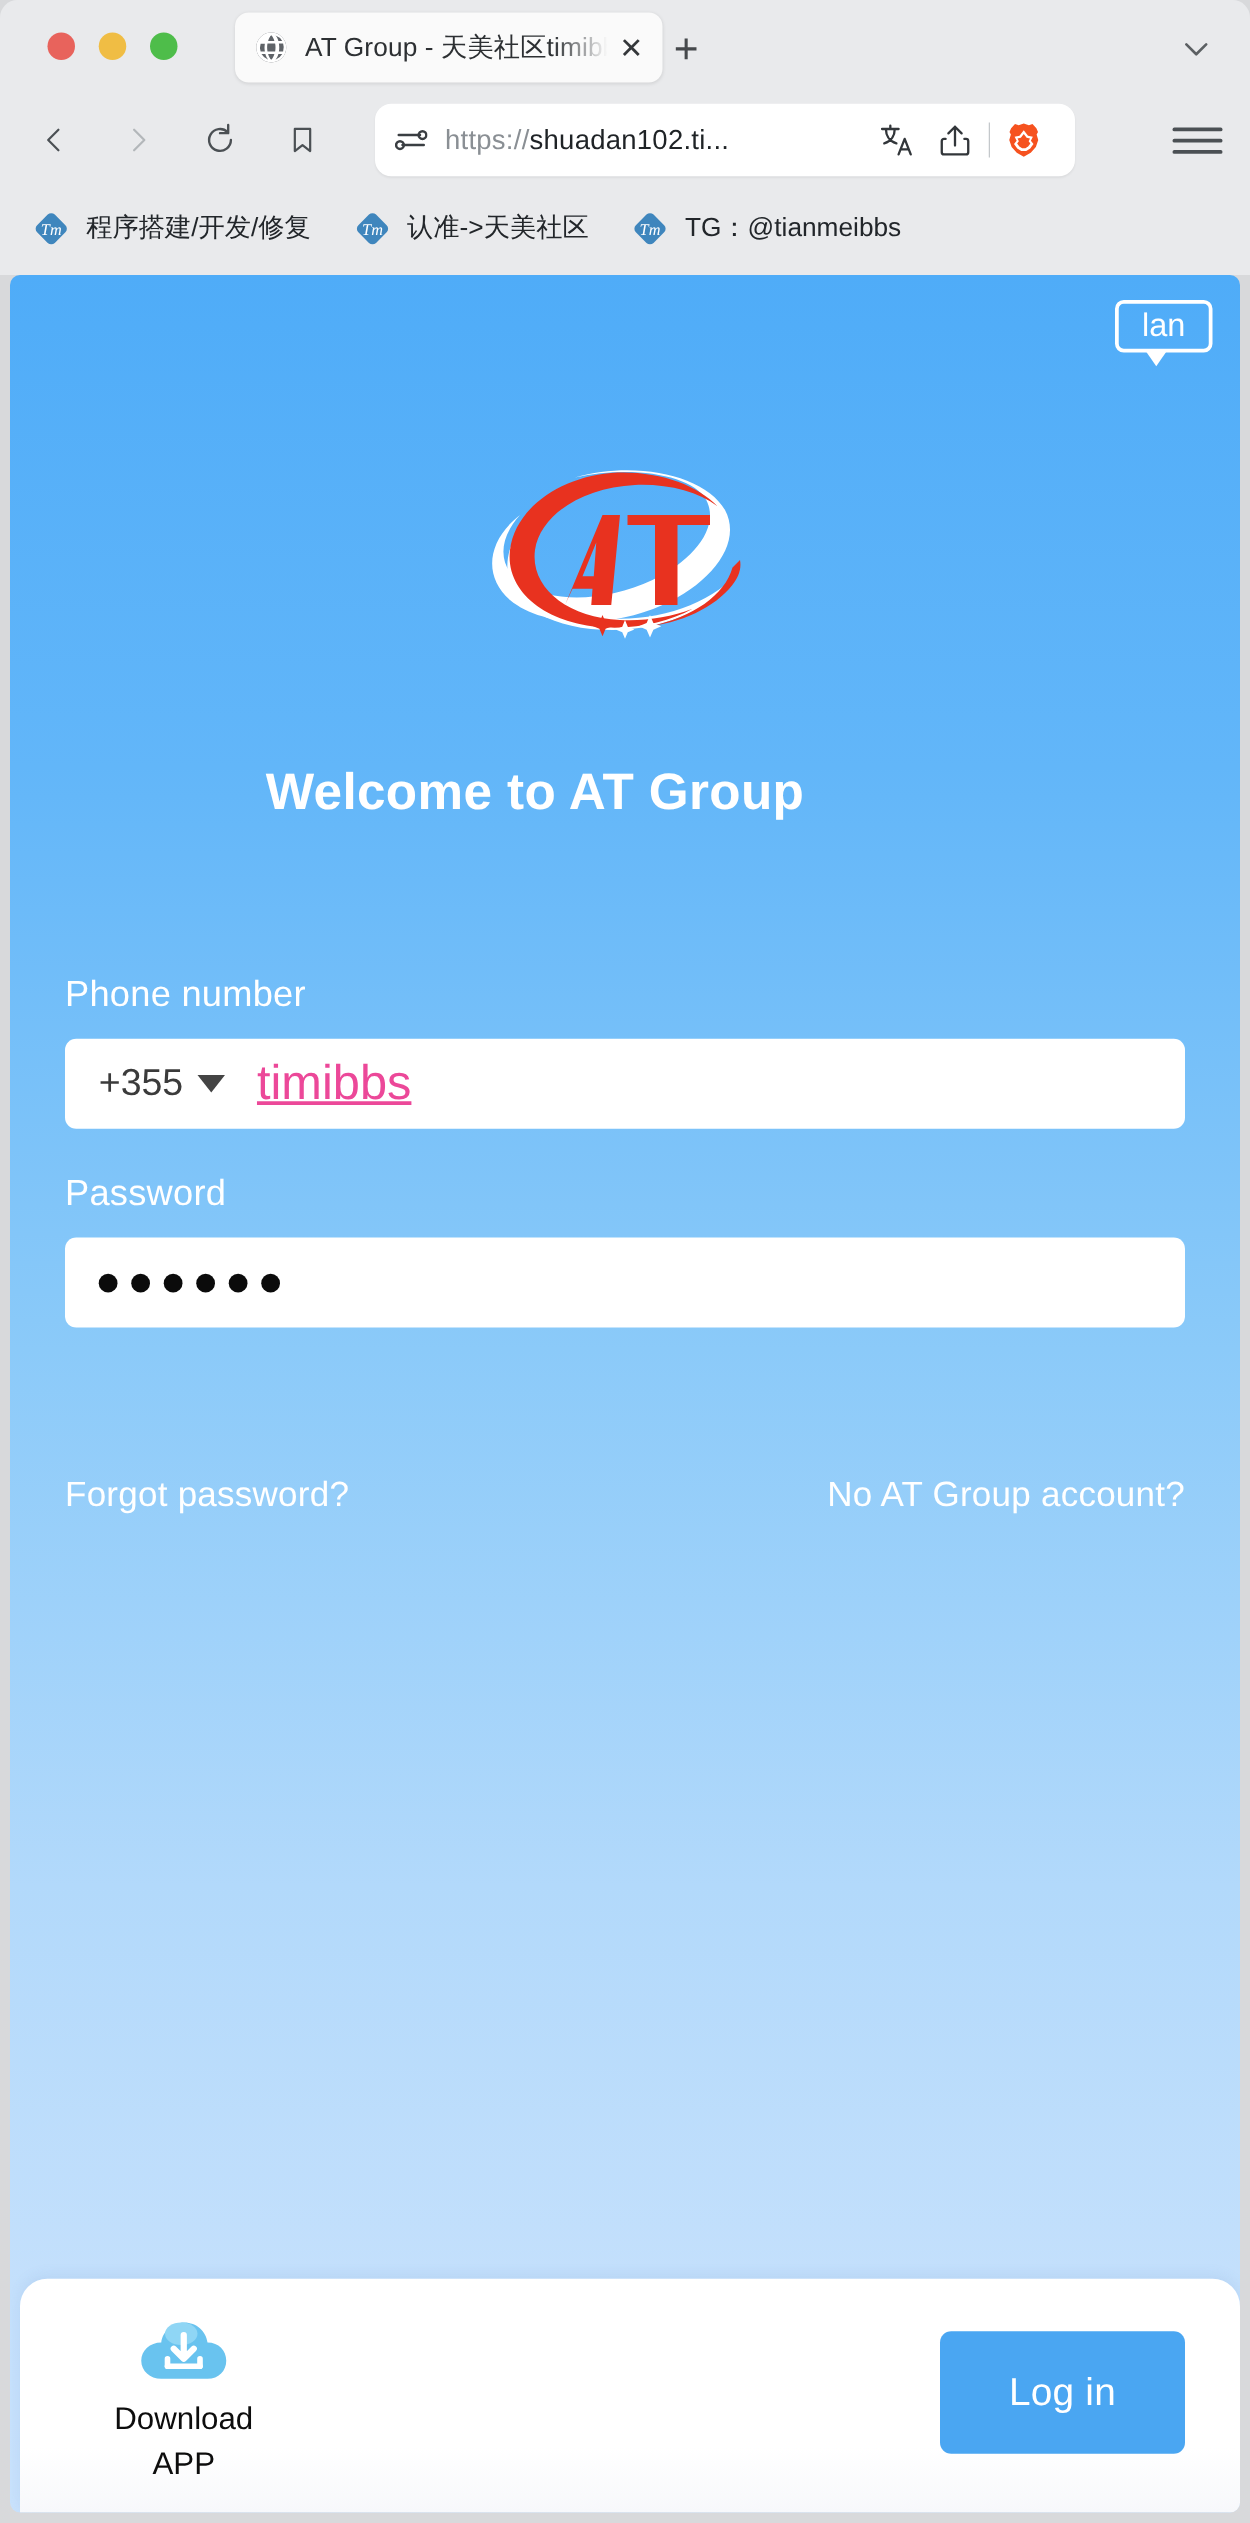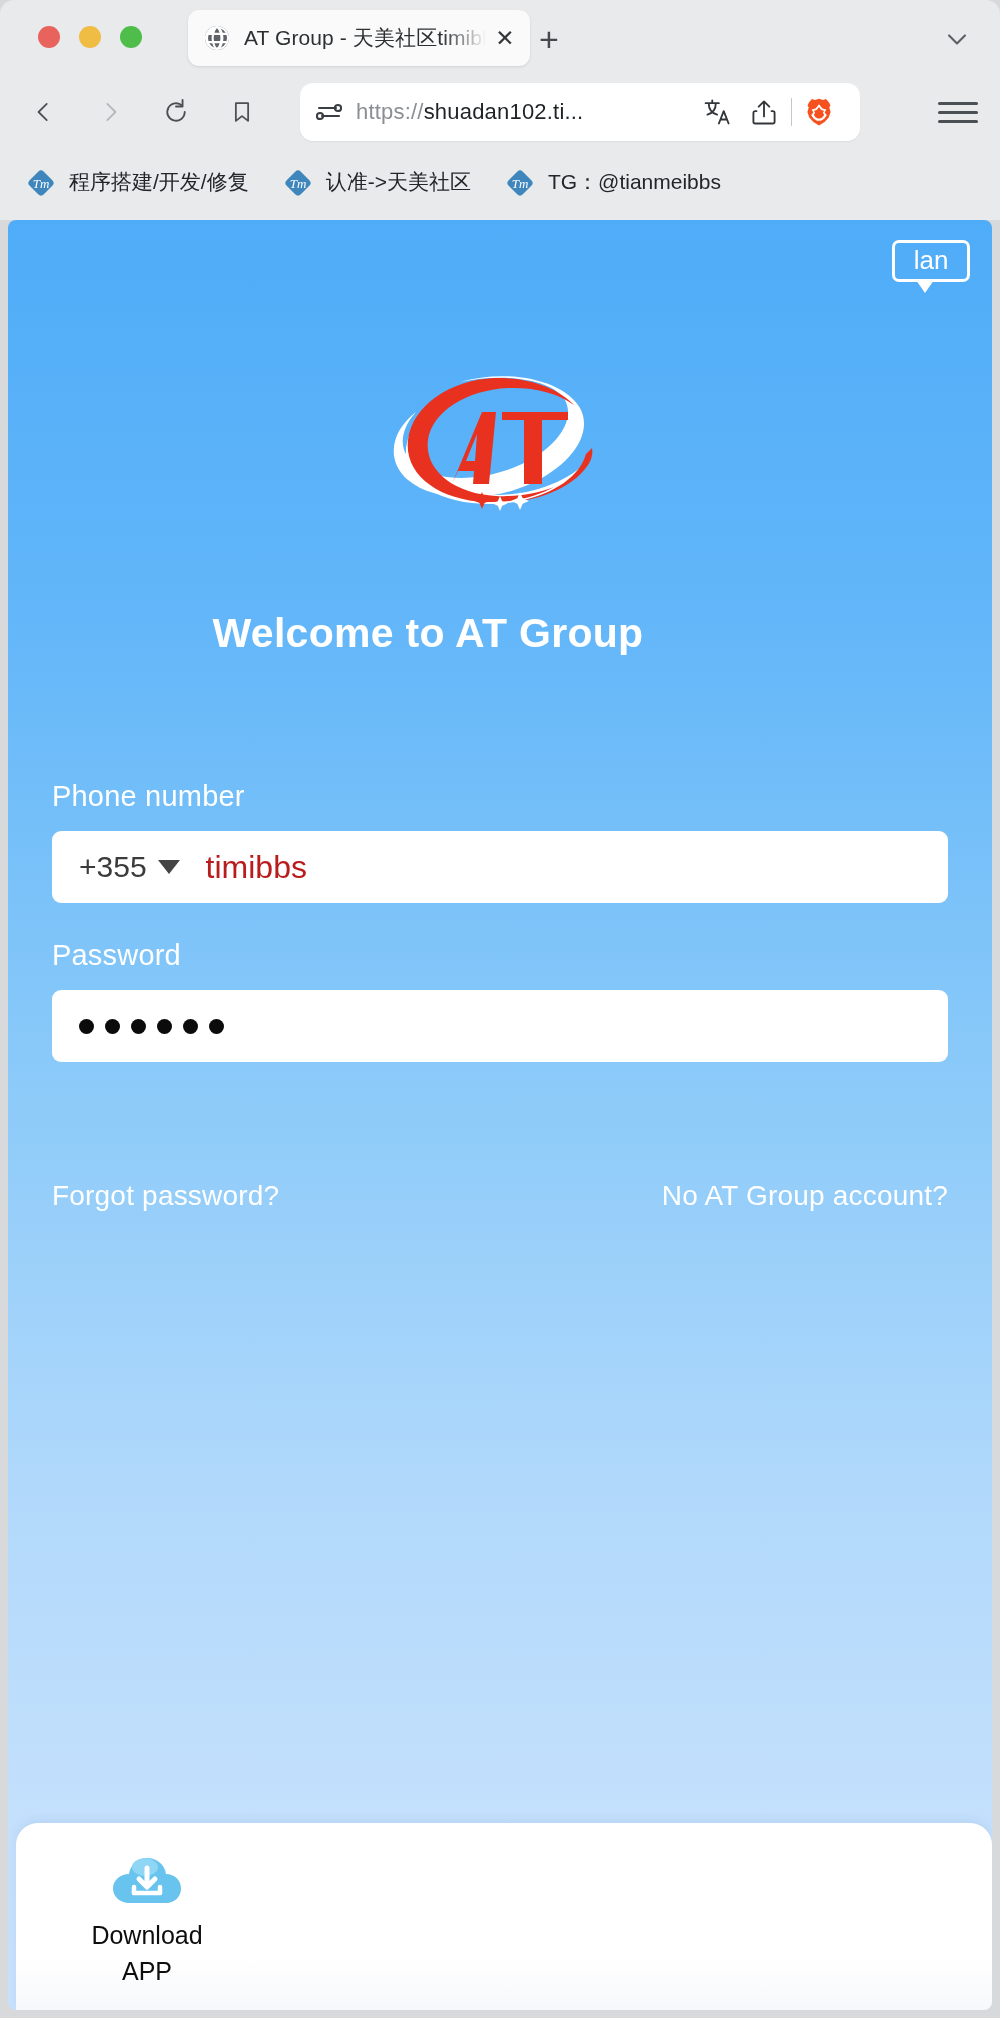--- a/index.html
+++ b/index.html
@@ -132,21 +132,21 @@
   }
   .cc {
     display: flex; align-items: center; font-size: 30px; color: #3b3b3b;
     margin-right: 26px; white-space: nowrap;
   }
   .cc-caret {
     margin-left: 11px; width: 0; height: 0;
     border-left: 11px solid transparent; border-right: 11px solid transparent;
     border-top: 14px solid #444; display: inline-block;
   }
-  .phone-val { font-size: 32px; color: #b91c1c; }
+  .phone-val { font-size: 39px; color: #ec4899; text-decoration: underline; }
   .dots { display: flex; gap: 11px; align-items: center; }
   .dots span { width: 15px; height: 15px; border-radius: 50%; background: #0b0b0b; display: block; }
   .spacer-26 { height: 36px; }
 
   .links {
     position: absolute; left: 44px; top: 960px; width: 896px;
     display: flex; justify-content: space-between; align-items: center;
   }
   .links a { font-size: 28px; color: #ffffff; text-decoration: none; letter-spacing: .2px; }
 
@@ -366,16 +366,17 @@
             <path d="M38 17v16M30 28l8 8 8-8" fill="none" stroke="#ffffff" stroke-width="5" stroke-linecap="round" stroke-linejoin="round"></path>
             <path d="M25 42h26" fill="none" stroke="#ffffff" stroke-width="4.5" stroke-linecap="round"></path>
             <path d="M25 36v6M51 36v6" fill="none" stroke="#ffffff" stroke-width="4.5" stroke-linecap="round"></path>
           </svg>
         </span>
         <span class="dl-text">
           <span>Download</span><br>
           <span>APP</span>
         </span>
       </div>
+      <button class="login-btn">Log in</button>
     </div>
 
   </div>
 </div>
 
 </body></html>

